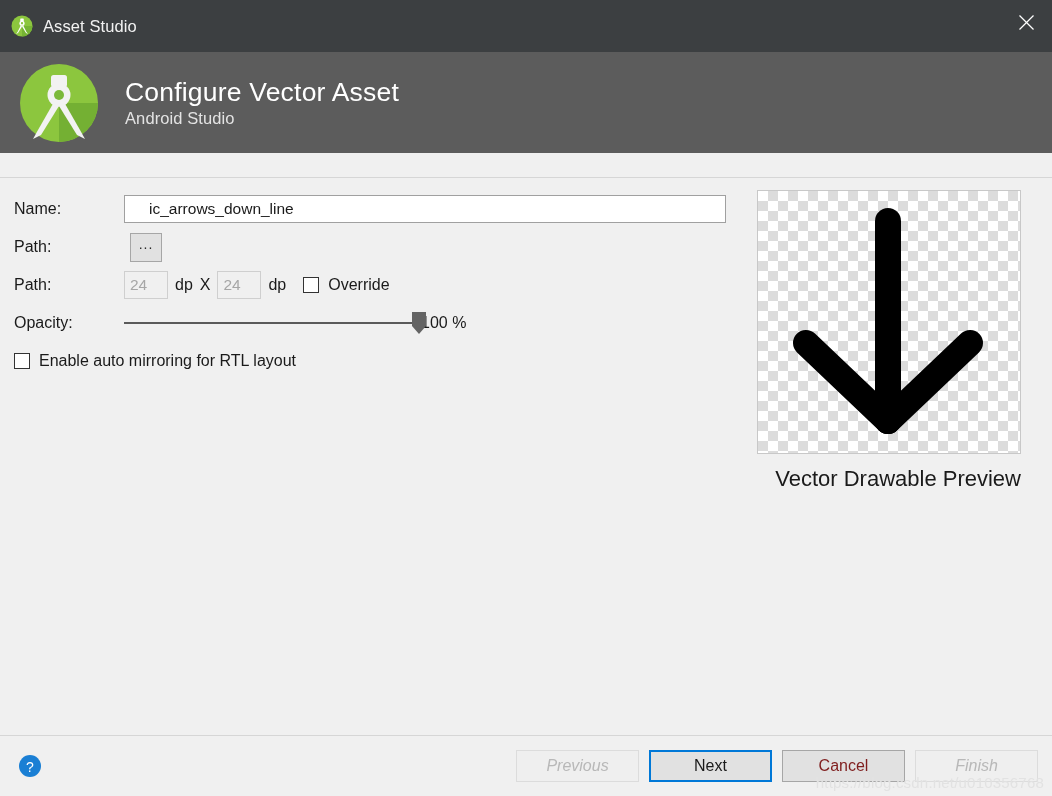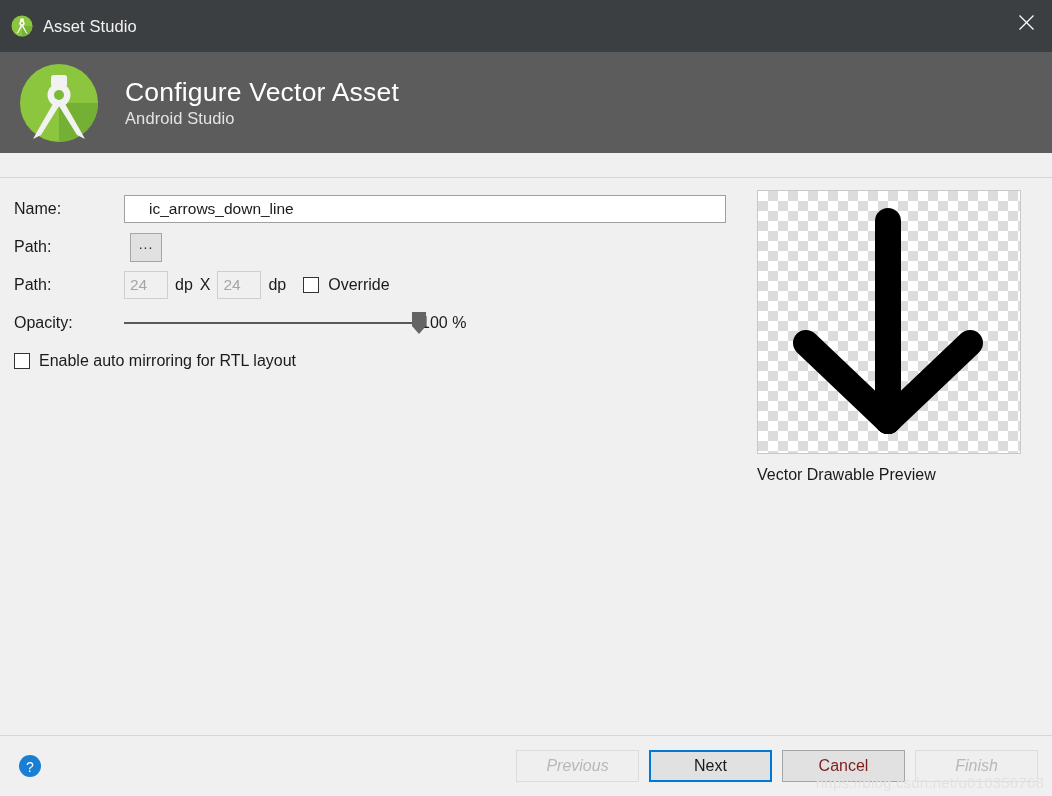--- a/index.html
+++ b/index.html
@@ -278,22 +278,22 @@
     background-position: 0 0, 10px 10px;
     position: relative;
     overflow: hidden;
   }
   .preview-box svg {
     position: absolute;
     left: 0;
     top: 0;
   }
   .preview-caption {
-    text-align: left;
-    font-size: 16px;
+    text-align: right;
+    font-size: 22px;
     color: #1a1a1a;
     margin-top: 12px;
   }
 
   
   .bottombar {
     position: absolute;
     left: 0;
     right: 0;
     bottom: 0;

